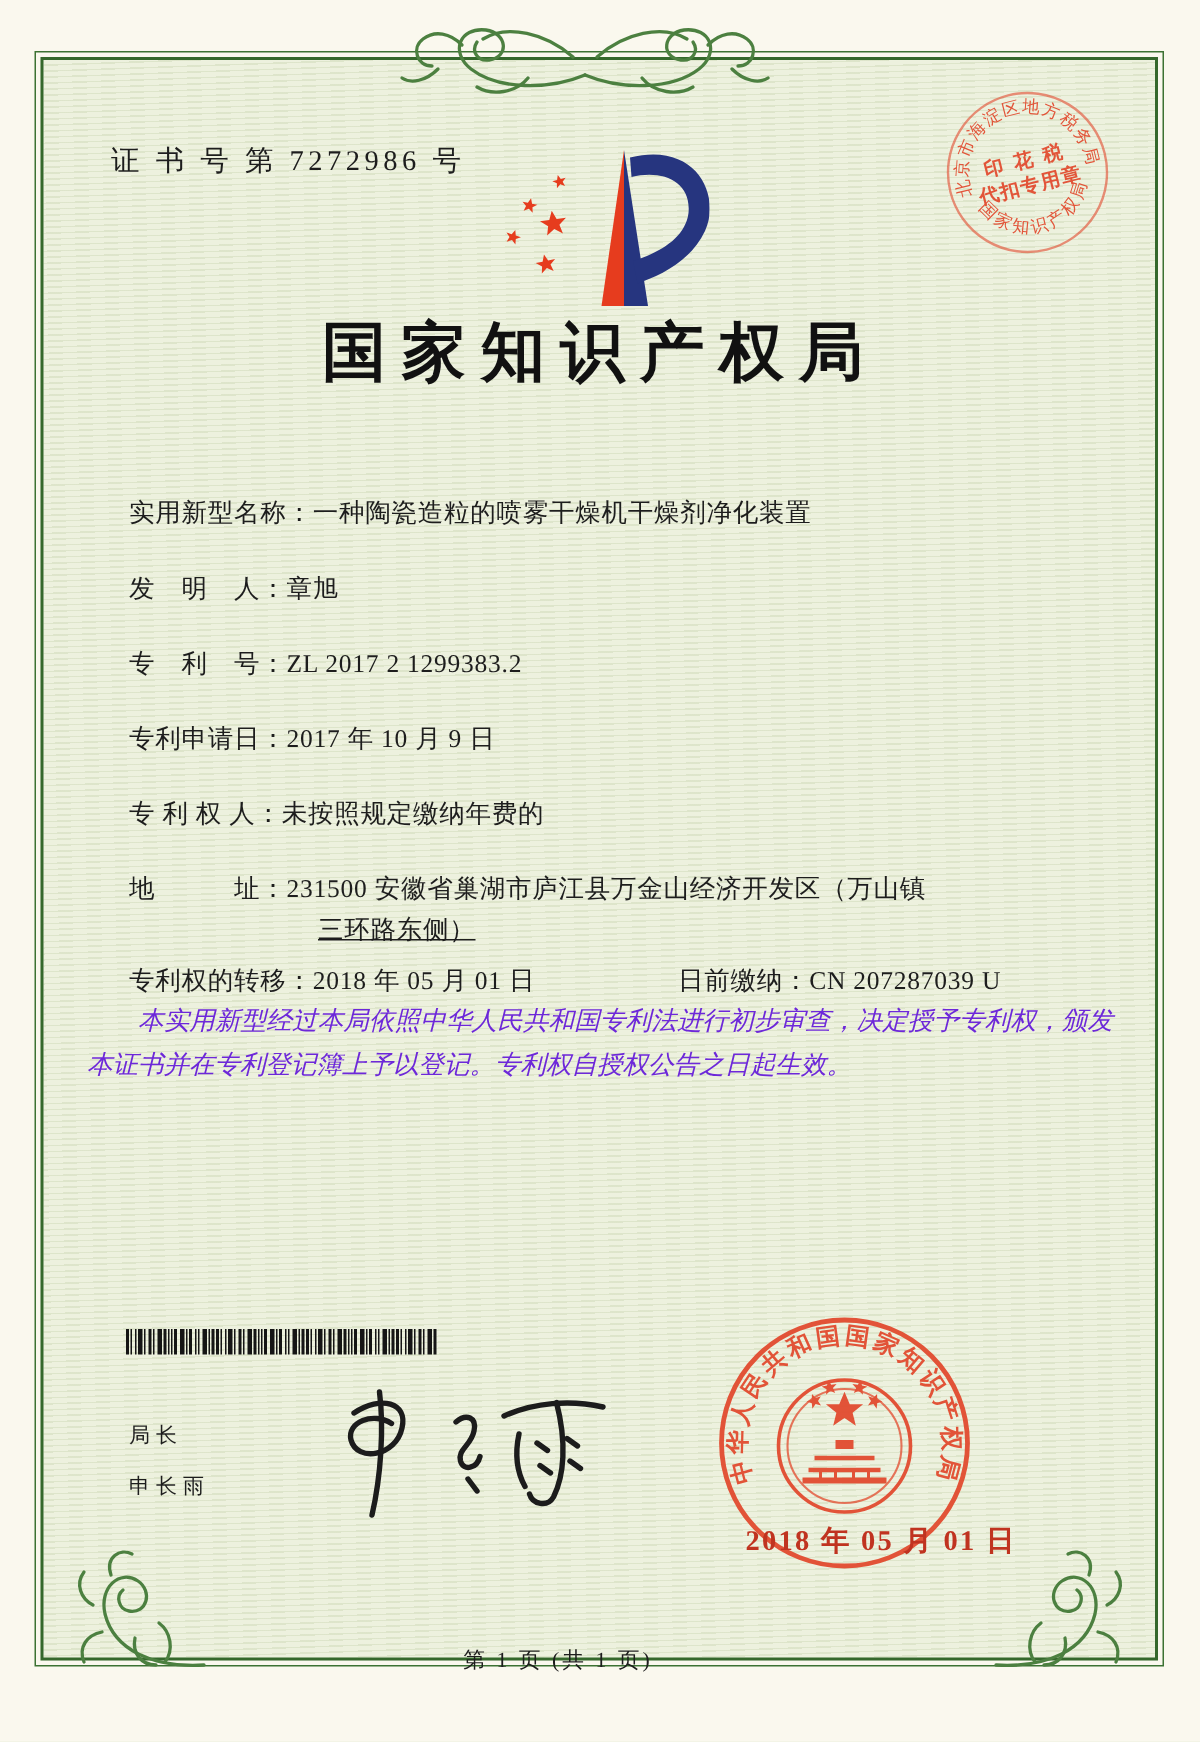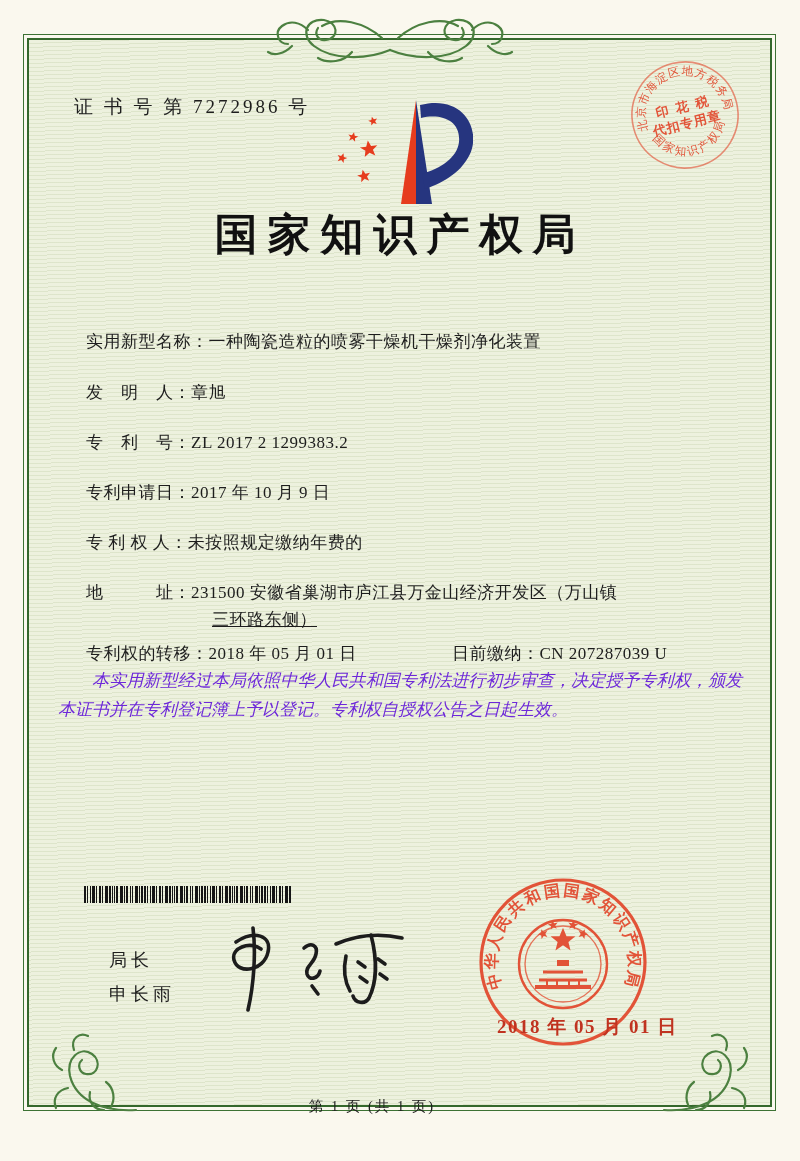--- a/index.html
+++ b/index.html
@@ -14,21 +14,21 @@
   .cert-no{left:74px;top:94px;font-size:19px;letter-spacing:3px;}
   .title{left:0;width:800px;top:206px;text-align:center;font-size:43px;font-weight:700;
          letter-spacing:10px;color:#111;}
   .row{left:86px;font-size:17px;letter-spacing:.5px;white-space:nowrap;}
   .row .lab{letter-spacing:.5px;}
   .body-text{left:58px;width:684px;top:667px;font-size:17px;line-height:28.5px;
              font-style:italic;color:#6d28d9;}
   .body-text p{margin:0;text-indent:2em;text-align:justify;}
   .barcode{left:84px;top:886px;width:212px;height:17px;display:flex;align-items:stretch;}
   .barcode span{flex:none;background:#151515;}
-  .sig-label{left:86px;font-size:18px;letter-spacing:4px;margin-left:23px;}
+  .sig-label{left:86px;font-size:14px;letter-spacing:4px;}
   .footer{left:0;width:744px;top:1075px;text-align:center;font-size:14.5px;letter-spacing:2px;margin-top:22px;}
   .stamp{left:628px;top:58px;width:114px;height:114px;transform:rotate(-14deg);opacity:.92;}
   .seal{left:477px;top:876px;width:172px;height:172px;opacity:.93;}
   .seal-date{left:497px;top:1014px;font-size:19px;font-weight:700;letter-spacing:1.5px;color:#c03320;}
   svg text{font-family:"Liberation Serif","DejaVu Serif",serif;}
 </style>
 </head>
 <body>
 
 <div class="frame"></div>

